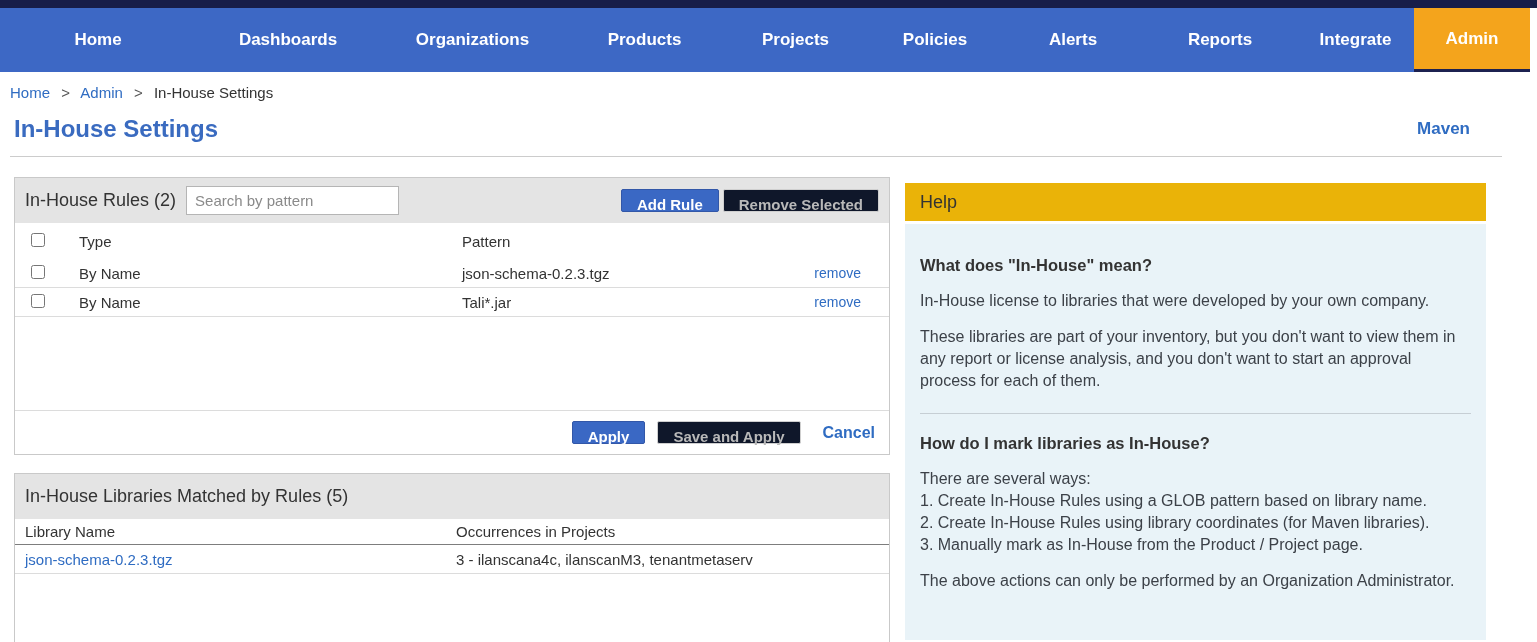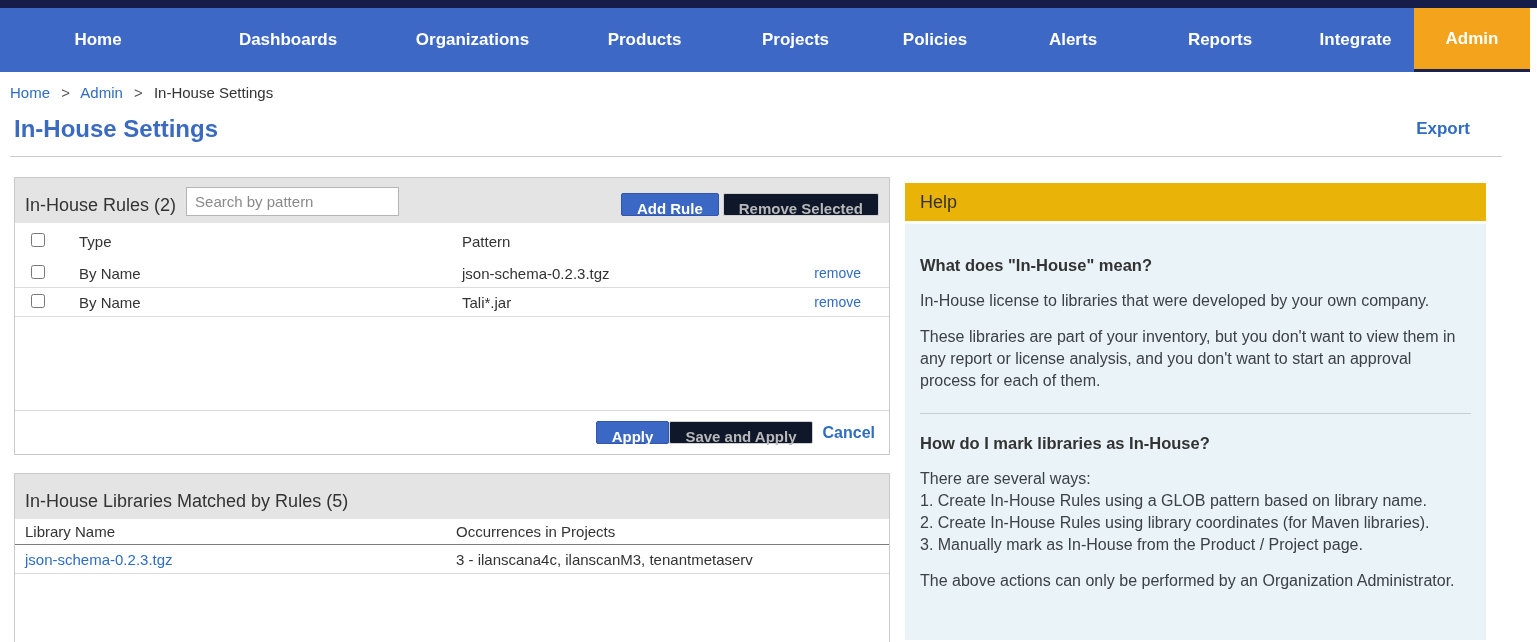--- a/index.html
+++ b/index.html
@@ -59,21 +59,21 @@
   
   .columns { display: flex; gap: 15px; margin: 20px 0 0 14px; align-items: flex-start; }
   .left-col { width: 876px; }
   .right-col { width: 581px; margin-top: 6px; }
 
   
   .panel { border: 1px solid #c9c9c9; background: #fff; }
   .panel-header {
     background: #e4e4e4;
     display: flex;
-    align-items: flex-end;
+    align-items: center;
     padding: 7px 10px;
     min-height: 45px;
   }
   .panel-title { font-size: 18px; color: #333; }
 
   .search-input {
     width: 213px; height: 29px;
     border: 1px solid #b5b5b5;
     font-size: 15px;
     padding: 0 8px;
@@ -113,21 +113,21 @@
   .rules-row input[type="checkbox"] { width: 14px; height: 14px; accent-color: #fff; }
   .remove-link { color: #2f6cc2; font-size: 14px; text-align: right; padding-right: 28px; cursor: pointer; }
 
   .rules-spacer { height: 93px; }
   .rules-footer {
     border-top: 1px solid #dcdcdc;
     display: flex;
     justify-content: flex-end;
     align-items: center;
     padding: 10px 14px;
-    gap: 0;
+    gap: 12px;
   }
   .cancel-link { color: #2f6cc2; font-size: 16px; font-weight: 700; margin-left: 10px; cursor: pointer; }
 
   
   .lib-panel { margin-top: 18px; height: 172px; }
   .lib-row {
     display: grid;
     grid-template-columns: 431px 1fr;
     align-items: center;
     padding-left: 10px;
@@ -181,21 +181,21 @@
 <div class="breadcrumb">
   <span class="crumb-link">Home</span>
   <span class="crumb-sep">&gt;</span>
   <span class="crumb-link">Admin</span>
   <span class="crumb-sep">&gt;</span>
   <span class="crumb-current">In-House Settings</span>
 </div>
 
 <div class="pagehead">
   <h1 class="page-title">In-House Settings</h1>
-  <span class="export-link">Export</span>
+  <span class="export-link">Maven</span>
 </div>
 <div class="head-divider"></div>
 
 <div class="columns">
 
   <div class="left-col">
 
     <section class="panel">
       <div class="panel-header">
         <span class="panel-title">In-House Rules (2)</span>

